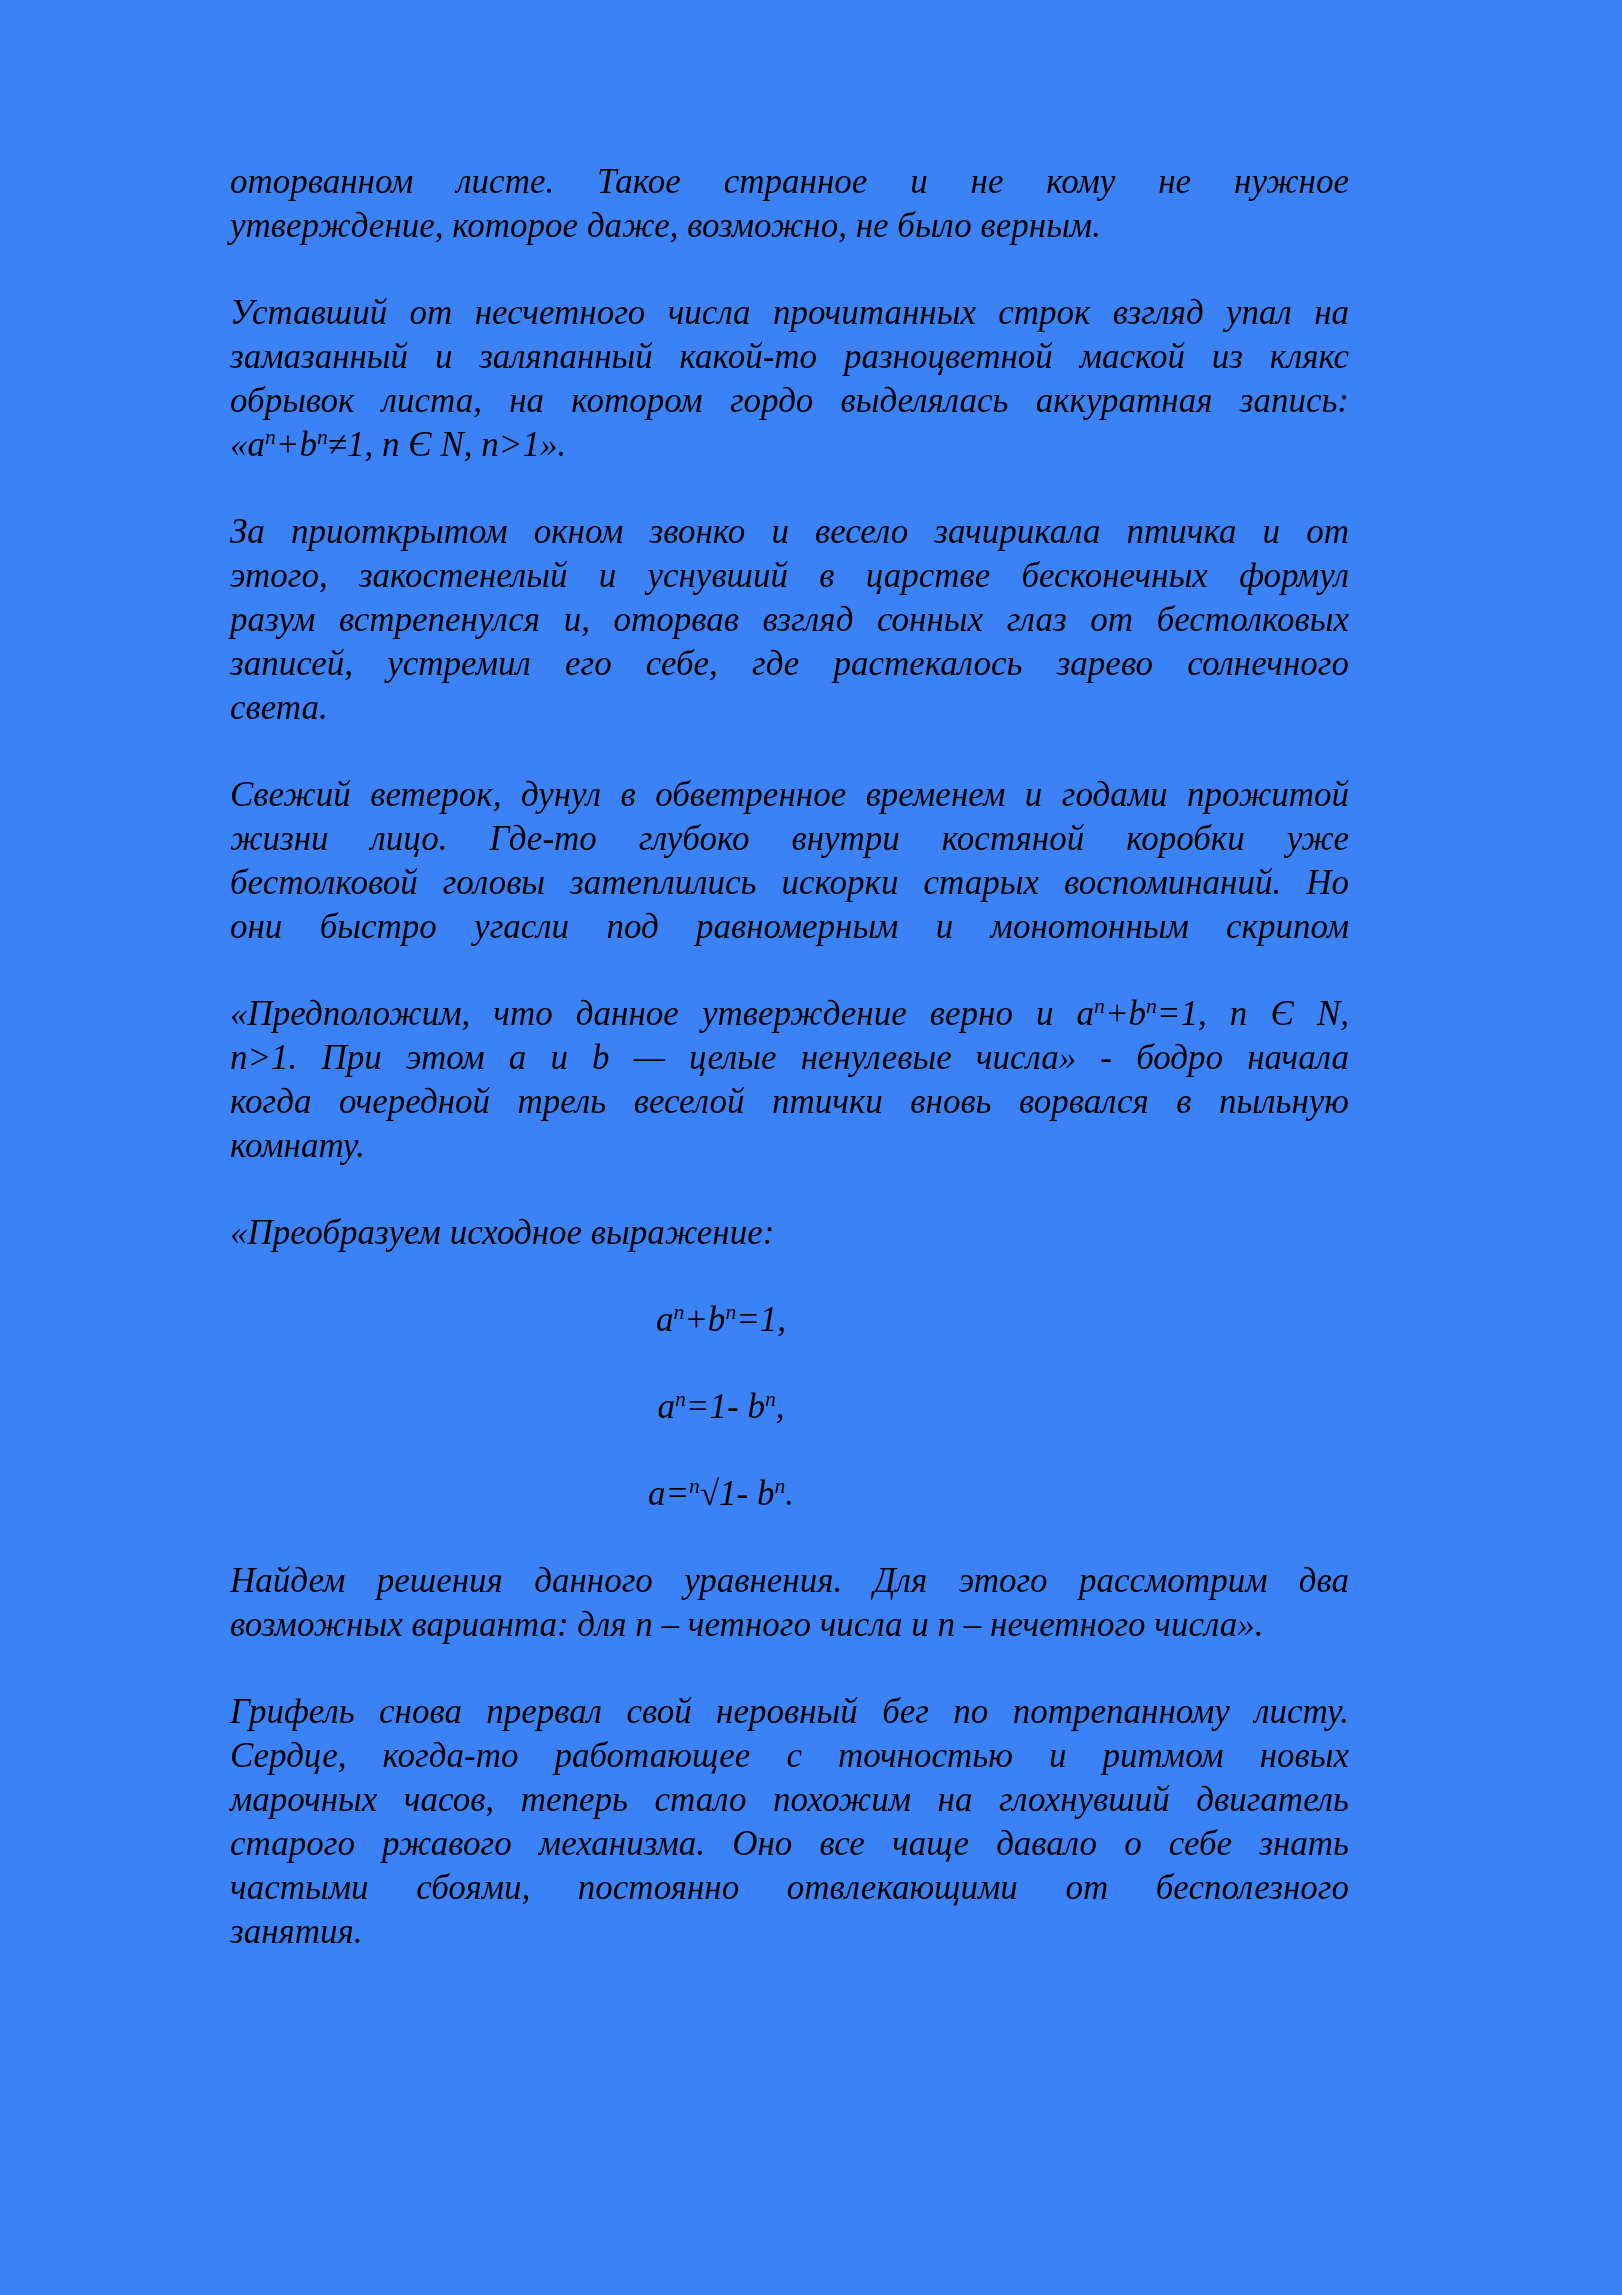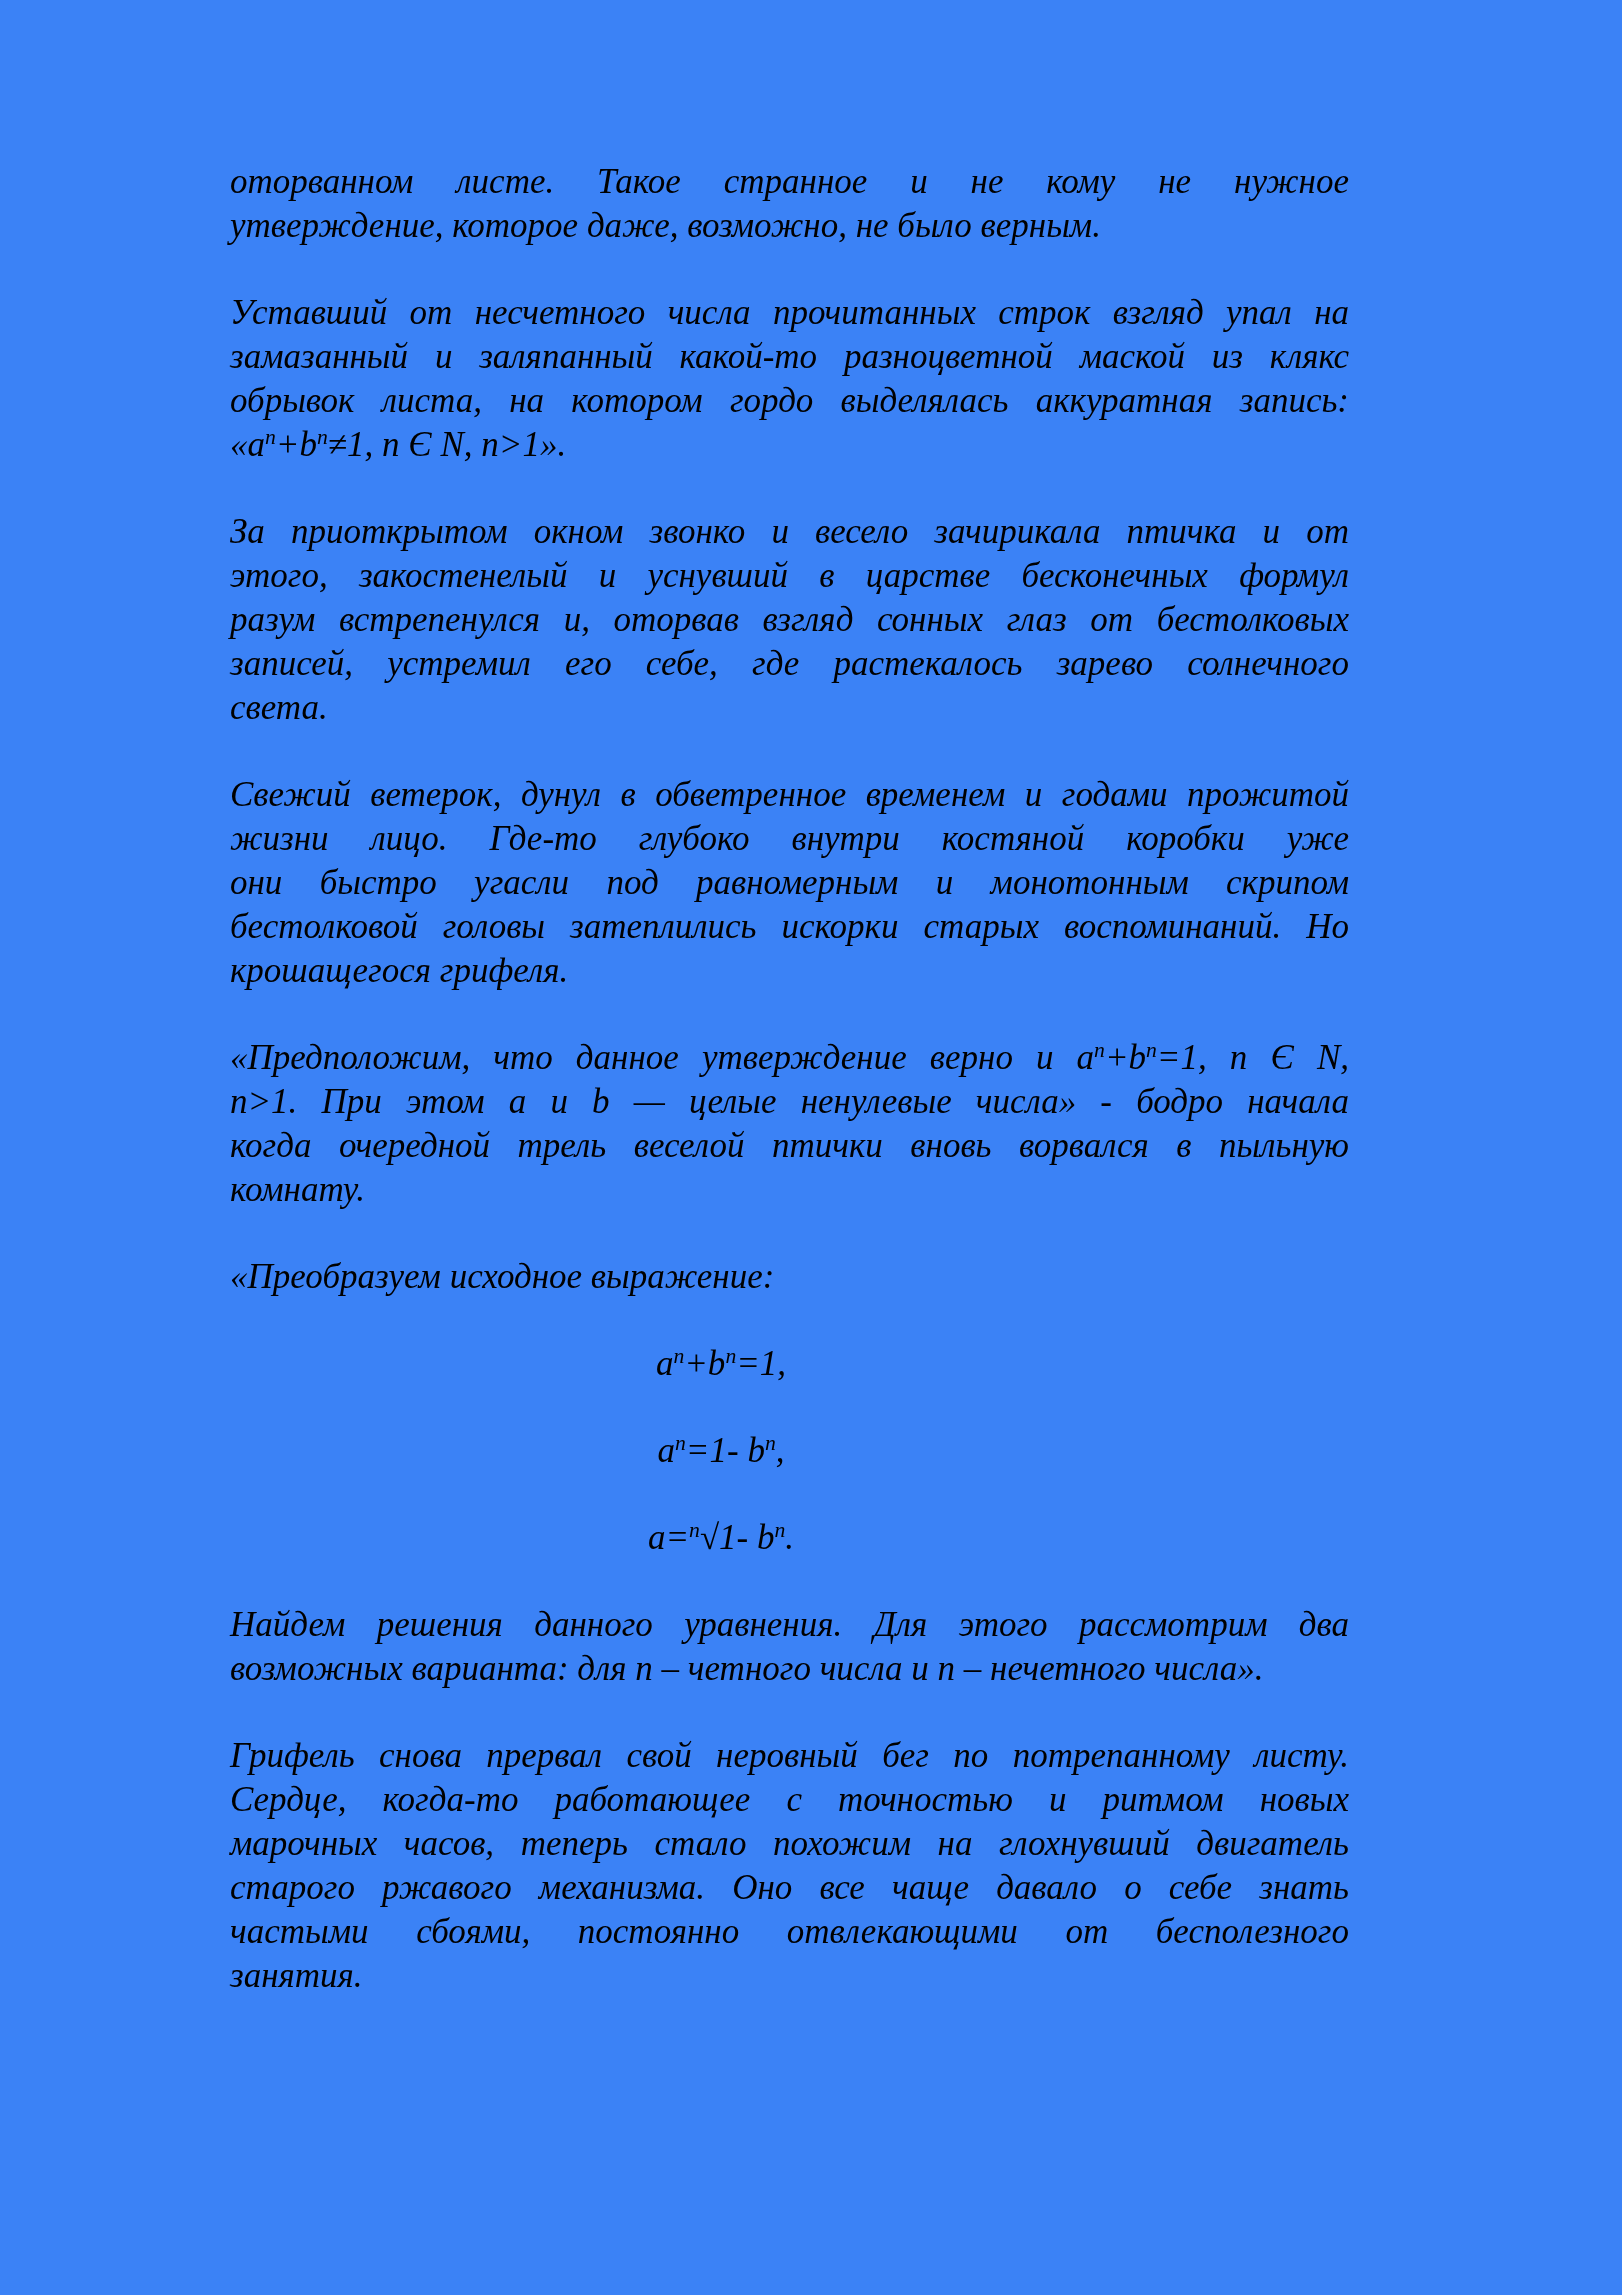--- a/index.html
+++ b/index.html
@@ -78,23 +78,22 @@
       <div class="para body">
         <div class="line">За приоткрытом окном звонко и весело зачирикала птичка и от</div>
         <div class="line">этого, закостенелый и уснувший в царстве бесконечных формул</div>
         <div class="line">разум встрепенулся и, оторвав взгляд сонных глаз от бестолковых</div>
         <div class="line">записей, устремил его себе, где растекалось зарево солнечного</div>
         <div class="line last">света.</div>
       </div>
       <div class="para body">
         <div class="line">Свежий ветерок, дунул в обветренное временем и годами прожитой</div>
         <div class="line">жизни лицо. Где-то глубоко внутри костяной коробки уже</div>
+        <div class="line">бестолковой головы затеплились искорки старых воспоминаний. Но</div>
         <div class="line">они быстро угасли под равномерным и монотонным скрипом</div>
-        <div class="line">бестолковой головы затеплились искорки старых воспоминаний. Но</div>
-        <div class="line last">крошащегося грифеля.</div>
       </div>
       <div class="para body">
         <div class="line">«Предположим, что данное утверждение верно и a<sup>n</sup>+b<sup>n</sup>=1, n Є N,</div>
         <div class="line">n&gt;1. При этом  а и b — целые ненулевые числа» - бодро начала</div>
         <div class="line">когда очередной трель веселой птички вновь ворвался в пыльную</div>
         <div class="line last">комнату.</div>
       </div>
       <div class="para body">
         <div class="line last">«Преобразуем исходное выражение:</div>
       </div>

